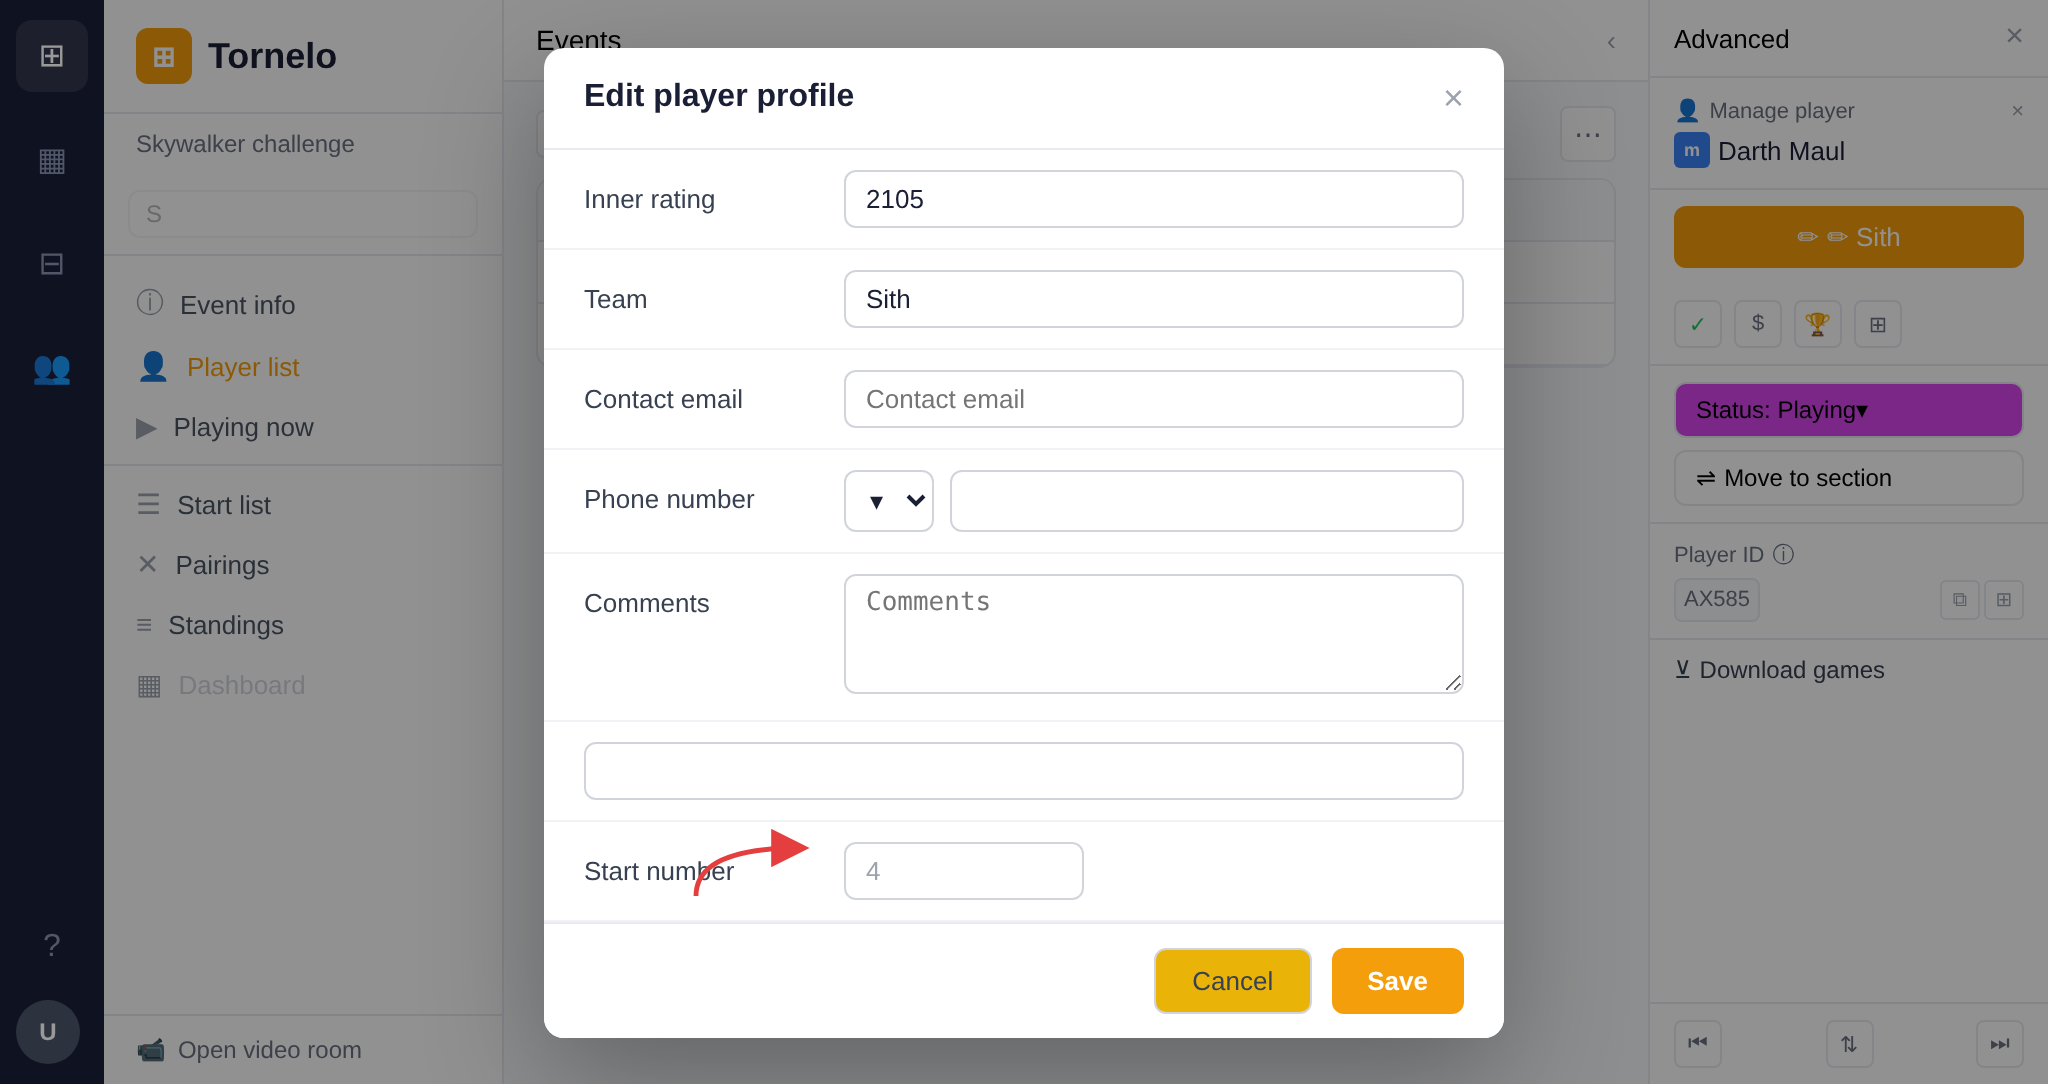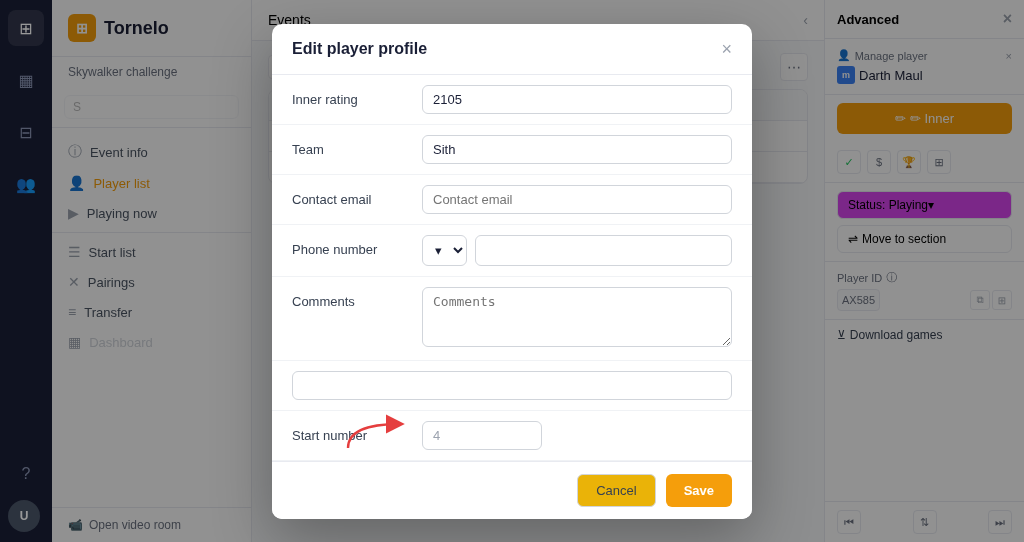--- a/index.html
+++ b/index.html
@@ -37,21 +37,21 @@
     .main-body { flex: 1; padding: 12px 16px; overflow: hidden; }
     .player-table-header { display: flex; align-items: center; gap: 8px; margin-bottom: 8px; }
     .tab-btn { padding: 4px 10px; font-size: 12px; border: 1px solid #e8eaf0; border-radius: 4px; background: #fff; cursor: pointer; }
     .table-area { background: #fff; border-radius: 8px; border: 1px solid #e8eaf0; overflow: hidden; }
     .table-row-header { display: flex; padding: 8px 12px; background: #f8f9fa; border-bottom: 1px solid #e8eaf0; font-size: 12px; color: #6b7280; font-weight: 500; gap: 16px; }
     .table-row-data { display: flex; padding: 8px 12px; border-bottom: 1px solid #e8eaf0; font-size: 12px; color: #1a1f36; align-items: center; gap: 16px; }
     .flag-col { width: 30px; }
 
     
     .right-panel { width: 200px; background: #fff; border-left: 1px solid #e8eaf0; display: flex; flex-direction: column; flex-shrink: 0; filter: brightness(0.95); }
-    .right-panel-header { padding: 10px 12px; border-bottom: 1px solid #e8eaf0; display: flex; align-items: center; justify-content: space-between; font-size: 13px; font-weight: 700; gap: 36px; }
+    .right-panel-header { padding: 10px 12px; border-bottom: 1px solid #e8eaf0; display: flex; align-items: center; justify-content: space-between; font-size: 13px; font-weight: 400; gap: 36px; }
     .right-panel-close { cursor: pointer; color: #9ca3af; font-size: 16px; }
     .player-info { padding: 10px 12px; border-bottom: 1px solid #e8eaf0; }
     .player-name { font-size: 13px; font-weight: 500; color: #1a1f36; display: flex; align-items: center; gap: 4px; }
     .player-badge { width: 18px; height: 18px; background: #3b82f6; border-radius: 3px; display: flex; align-items: center; justify-content: center; color: #fff; font-size: 9px; font-weight: bold; }
     .edit-btn { margin: 8px 12px; background: #f59e0b; color: #fff; border: none; border-radius: 6px; padding: 8px 0; width: calc(100% - 24px); font-size: 13px; font-weight: 500; cursor: pointer; display: flex; align-items: center; justify-content: center; gap: 4px; }
     .right-panel-tabs { display: flex; padding: 8px 12px; gap: 6px; border-bottom: 1px solid #e8eaf0; }
     .rp-tab { width: 24px; height: 24px; border: 1px solid #e8eaf0; border-radius: 4px; display: flex; align-items: center; justify-content: center; font-size: 11px; color: #6b7280; cursor: pointer; }
     .rp-tab:first-child { color: #22c55e; }
     .status-section { padding: 8px 12px; border-bottom: 1px solid #e8eaf0; }
     .status-btn { width: 100%; border: 1px solid #e8eaf0; border-radius: 6px; padding: 6px 10px; font-size: 12px; cursor: pointer; display: flex; align-items: center; justify-content: flex-start; background: #d946ef; }
@@ -148,21 +148,21 @@
       <div class="nav-item">
         <span class="nav-item-icon">☰</span>
         <span>Start list</span>
       </div>
       <div class="nav-item">
         <span class="nav-item-icon">✕</span>
         <span>Pairings</span>
       </div>
       <div class="nav-item">
         <span class="nav-item-icon">≡</span>
-        <span>Transfer</span>
+        <span>Standings</span>
       </div>
       <div class="nav-item" style="color:#d1d5db;">
         <span class="nav-item-icon">▦</span>
         <span>Dashboard</span>
       </div>
     </div>
     <div class="nav-bottom">
       <span>📹</span>
       <span>Open video room</span>
     </div>
@@ -210,21 +210,21 @@
       </div>
       <div class="player-name">
         <div class="player-badge">
           <span>m</span>
         </div>
         <span>Darth Maul</span>
       </div>
     </div>
     <button class="edit-btn">
       <span>✏</span>
-      <span>✏ Inner</span>
+      <span>✏ Sith</span>
     </button>
     <div class="right-panel-tabs">
       <div class="rp-tab">✓</div>
       <div class="rp-tab">$</div>
       <div class="rp-tab">🏆</div>
       <div class="rp-tab">⊞</div>
     </div>
     <div class="status-section">
       <button class="status-btn">
         <span>Status: Playing</span>

